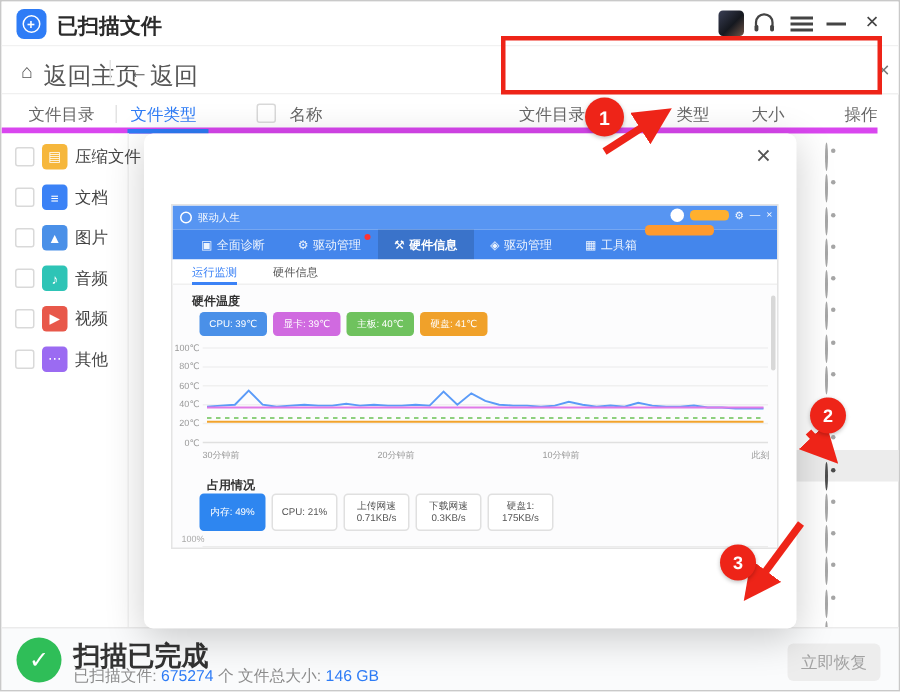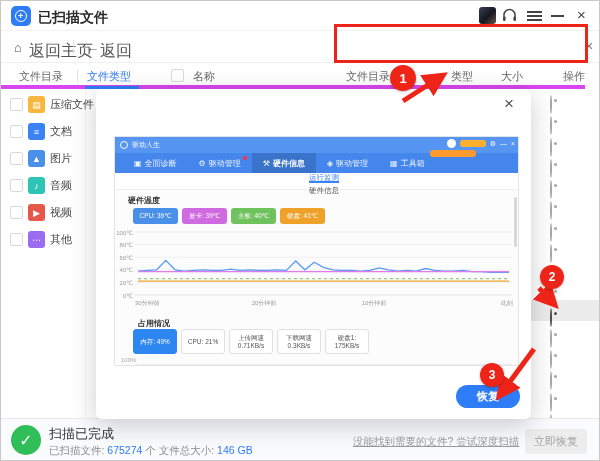--- a/index.html
+++ b/index.html
@@ -62,37 +62,37 @@
   .pv-apptitle{font-size:7px;margin-left:4px;color:rgba(255,255,255,.95);}
   .pv-tb-right{position:absolute;right:5px;top:2px;display:flex;align-items:center;gap:4px;}
   .pv-avatar{width:9px;height:9px;border-radius:50%;background:#fff;}
   .pv-orange{width:26px;height:7px;border-radius:3px;background:#ffb02e;}
   .pv-tbglyph{font-size:7px;color:rgba(255,255,255,.95);}
   .pv-membertag{position:absolute;left:315px;top:13px;width:46px;height:7px;background:#ff9a2e;border-radius:3px;z-index:3;}
   .pv-nav{position:absolute;left:0;top:16px;width:405px;height:20px;background:#4486ec;display:flex;align-items:center;padding-left:8px;}
   .pv-tab{position:relative;height:20px;display:flex;align-items:center;gap:3px;padding:0 11px;font-size:8px;color:rgba(255,255,255,.9);}
   .pv-tab.active{background:rgba(0,0,0,.14);color:#fff;font-weight:bold;}
   .pv-dot{position:absolute;right:5px;top:3px;width:4px;height:4px;border-radius:50%;background:#f33;}
-  .pv-subtabs{position:absolute;left:0;top:36px;width:405px;height:17px;background:#fff;border-bottom:1px solid #f0f0f0;display:flex;align-items:center;gap:3px;padding-left:13px;flex-direction:column;}
+  .pv-subtabs{position:absolute;left:0;top:36px;width:405px;height:17px;background:#fff;border-bottom:1px solid #f0f0f0;display:flex;align-items:flex-start;gap:24px;padding-left:13px;}
   .pv-subtab{font-size:7.5px;color:#555;position:relative;height:17px;display:flex;align-items:center;}
   .pv-subtab.active{color:#3b82f6;}
   .pv-subtab.active::after{content:"";position:absolute;left:0;bottom:0;width:100%;height:1.6px;background:#3b82f6;}
   .pv-section{position:absolute;font-size:8px;font-weight:bold;color:#333;}
   .chip{position:absolute;top:71px;width:45px;height:16px;border-radius:3px;color:#fff;font-size:6.5px;display:flex;align-items:center;justify-content:center;white-space:nowrap;}
   .ylab{position:absolute;width:17px;text-align:right;font-size:6px;color:#999;}
   .xlab{position:absolute;top:162px;font-size:6px;color:#999;width:46px;}
   .uchip{position:absolute;top:192px;width:44px;height:25px;border:1px solid #e0e0e0;border-radius:3px;background:#fff;display:flex;flex-direction:column;align-items:center;justify-content:center;font-size:6.5px;color:#555;line-height:8px;}
   .uchip.active{background:#2e86f0;border-color:#2e86f0;color:#fff;}
   .pv-axisnote{position:absolute;left:6px;top:220px;font-size:6px;color:#aaa;}
   .pv-scroll{position:absolute;left:399px;top:60px;width:3px;height:50px;background:#d8d8d8;border-radius:2px;}
   .pv-baseline{position:absolute;left:20px;top:227px;width:377px;height:1px;background:#ececec;}
   
   .bottombar{position:absolute;left:0;top:417px;width:600px;height:44px;background:#fafbfc;border-top:1px solid #ebebeb;z-index:10;}
   .okcirc{position:absolute;left:10px;top:6px;width:30px;height:30px;border-radius:50%;background:#2fbe58;color:#fff;font-size:16px;font-weight:bold;display:flex;align-items:center;justify-content:center;}
-  .scan-title{position:absolute;left:48px;top:6px;font-size:13px;font-weight:normal;color:#333;}
+  .scan-title{position:absolute;left:48px;top:6px;font-size:18px;font-weight:bold;color:#333;}
   .scan-sub{position:absolute;left:48px;top:25px;font-size:10.5px;color:#8c8c8c;white-space:nowrap;}
   .scan-sub b{color:#2e7cf6;font-weight:normal;}
   .deeplink{position:absolute;left:352px;top:16px;font-size:10.5px;color:#9a9a9a;text-decoration:underline;white-space:nowrap;}
   .nowbtn{position:absolute;left:524px;top:10px;width:62px;height:25px;background:#ededed;border-radius:4px;color:#a3a3a3;font-size:11px;display:flex;align-items:center;justify-content:center;}
   
   .redrect{position:absolute;left:333px;top:23px;width:254px;height:39px;border:3px solid #ee2418;z-index:35;}
   .anno-svg{position:absolute;left:0;top:0;width:600px;height:461px;z-index:40;pointer-events:none;}
   .stepcirc{position:absolute;border-radius:50%;background:#ee2418;color:#fff;font-weight:bold;display:flex;align-items:center;justify-content:center;z-index:41;box-shadow:0 1px 3px rgba(0,0,0,.25);}
 </style>
 </head>
@@ -301,34 +301,32 @@
           <div class="uchip" style="left: 210px;">
             <div>硬盘1:</div>
             <div>175KB/s</div>
           </div>
         </div>
       <div class="pv-axisnote">100%</div>
       <div class="pv-baseline"></div>
       <div class="pv-scroll"></div>
     </div>
 
-    <div class="recover-btn">恢复</div>
   </div>
 
   <div class="bottombar">
     <div class="okcirc">✓</div>
     <div class="scan-title">扫描已完成</div>
     <div class="scan-sub">
       <span>已扫描文件:</span>
       <b>675274</b>
       <span>个</span>
       <span>文件总大小:</span>
       <b>146 GB</b>
     </div>
-    <div class="deeplink">没能找到需要的文件? 尝试深度扫描</div>
     <div class="nowbtn">立即恢复</div>
   </div>
 
   <div class="redrect"></div>
   <svg class="anno-svg">
     <defs>
       <marker id="ah" markerWidth="5" markerHeight="5" refX="3.6" refY="2.5" orient="auto">
         <path d="M0,0 L5,2.5 L0,5 z" fill="#ee2418"></path>
       </marker>
     </defs>

